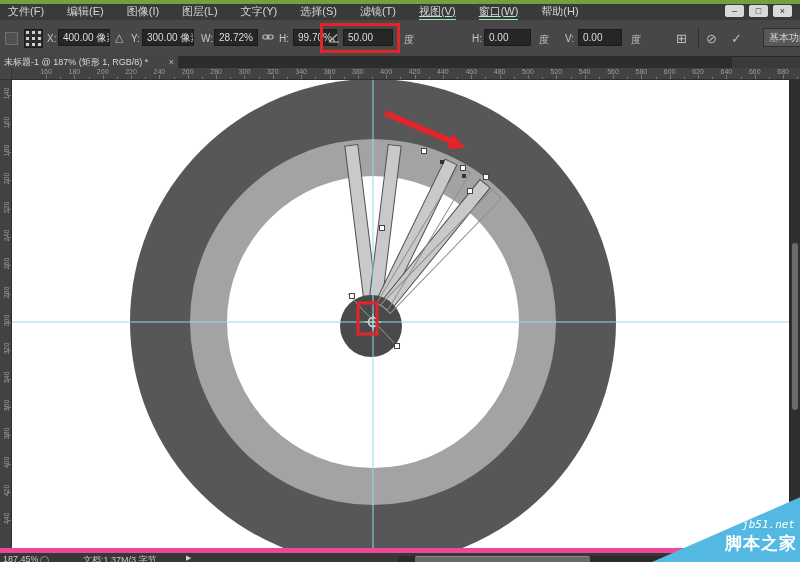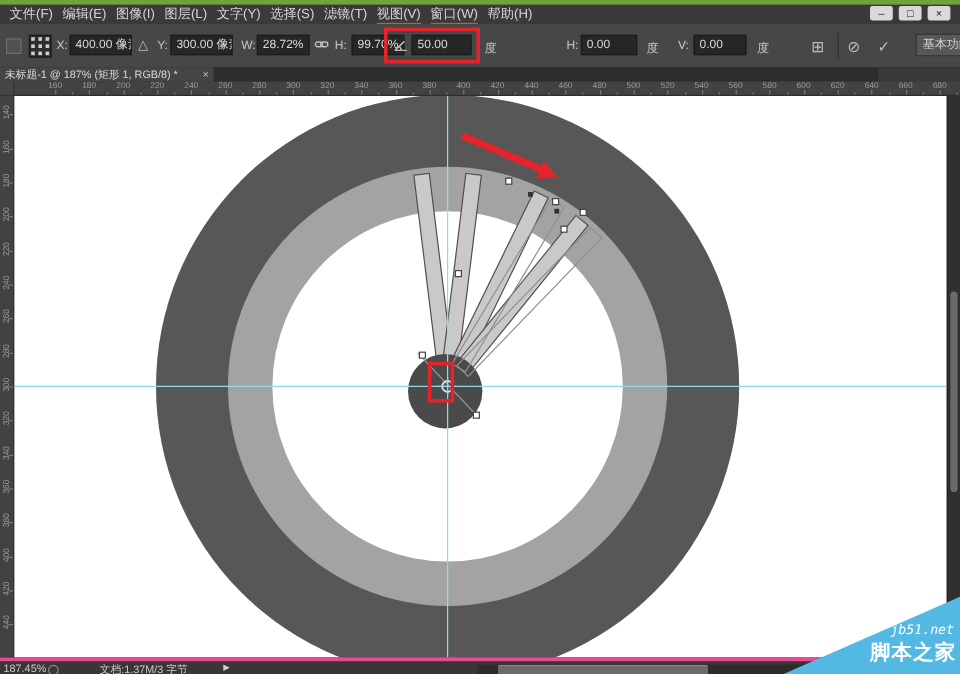--- a/index.html
+++ b/index.html
@@ -4,21 +4,21 @@
 <style>
   html,body{margin:0;padding:0;background:#222;}
   #app{position:relative;width:800px;height:562px;background:#3a3a3a;overflow:hidden;
        font-family:"Liberation Sans","DejaVu Sans",sans-serif;-webkit-font-smoothing:antialiased;}
   
   .top-strip{position:absolute;left:0;top:0;width:800px;height:4px;background:#71a33c;}
   
   .menubar{position:absolute;left:0;top:4px;width:800px;height:16px;background:#3a3a3a;
            display:flex;align-items:center;padding-left:8px;gap:15px;font-size:11px;color:#d6d6d6;}
   .menu-item{white-space:nowrap;cursor:default;}
-  .menu-item.u{border-bottom:2px solid #ef4444;}
+  .menu-item.u{border-bottom:2px solid #86efac;text-decoration:underline;}
   .win-controls{position:absolute;right:8px;top:5px;display:flex;gap:5px;}
   .win-btn{width:19px;height:12px;background:#d9d9d9;color:#222;font-size:9px;line-height:12px;
            text-align:center;border-radius:2px;cursor:default;}
   
   .optionsbar{position:absolute;left:0;top:20px;width:800px;height:36px;background:#474747;
               border-bottom:1px solid #282828;font-size:10px;color:#c8c8c8;overflow:hidden;}
   .ob-label{position:absolute;top:13px;}
   .ob-field{position:absolute;top:9px;height:17px;background:#262626;border:1px solid #1b1b1b;
             color:#dcdcdc;line-height:15px;padding-left:4px;box-sizing:border-box;white-space:nowrap;overflow:hidden;}
   .ob-icon{position:absolute;color:#bdbdbd;}
@@ -44,21 +44,21 @@
   .rh-tick{position:absolute;bottom:0;width:1px;background:#787878;}
   .rv-num{position:absolute;left:-4px;font-size:7px;color:#9d9d9d;transform:rotate(-90deg);width:20px;text-align:center;}
   .rv-tick{position:absolute;right:0;height:1px;background:#787878;}
   
   .canvas{position:absolute;left:12px;top:80px;width:777px;height:468px;background:#ffffff;}
   .canvas svg{position:absolute;left:0;top:0;}
   
   .vscroll{position:absolute;left:789px;top:80px;width:11px;height:468px;background:#2f2f2f;border-left:1px solid #232323;box-sizing:border-box;}
   .vscroll .thumb{position:absolute;left:2px;top:163px;width:6px;height:167px;background:#6b6b6b;border-radius:3px;}
   
-  .statusbar{position:absolute;left:0;top:548px;width:800px;height:14px;background:#373737;border-top:3px solid #ec4899;
+  .statusbar{position:absolute;left:0;top:548px;width:800px;height:14px;background:#373737;border-top:5px solid #ec4899;
              box-sizing:border-box;font-size:9px;color:#c9c9c9;}
   .sb-zoom{position:absolute;left:3px;top:1px;}
   .sb-circ{position:absolute;left:40px;top:3px;width:7px;height:7px;border:1px solid #8a8a8a;border-radius:50%;}
   .sb-doc{position:absolute;left:83px;top:1px;}
   .sb-fly{position:absolute;left:186px;top:1px;font-size:7px;color:#cfcfcf;}
   .hscroll{position:absolute;left:398px;top:3px;width:292px;height:9px;background:#2b2b2b;border-radius:2px;}
   .hscroll .thumb{position:absolute;left:17px;top:0;width:175px;height:9px;background:#6a6a6a;border-radius:2px;border-top:1px solid #8a8a8a;box-sizing:border-box;}
   
   .watermark{position:absolute;right:0;bottom:0;width:148px;height:66px;
              clip-path:polygon(0 100%,100% 2%,100% 100%);z-index:20;}
@@ -67,21 +67,21 @@
   .wm-name{position:absolute;right:3px;top:36px;color:#fff;font-size:17px;font-weight:bold;letter-spacing:1px;}
 </style>
 </head>
 <body>
 
 <div id="app">
 
   <div class="top-strip"></div>
 
   <div class="menubar">
-    <span style="display:flex;gap:8px;">
+    <span style="display:flex;gap:23px;">
         <span class="menu-item">文件(F)</span>
         <span class="menu-item">编辑(E)</span>
         <span class="menu-item">图像(I)</span>
         <span class="menu-item">图层(L)</span>
         <span class="menu-item">文字(Y)</span>
         <span class="menu-item">选择(S)</span>
         <span class="menu-item">滤镜(T)</span>
         <span class="menu-item u">视图(V)</span>
         <span class="menu-item u">窗口(W)</span>
         <span class="menu-item">帮助(H)</span>

